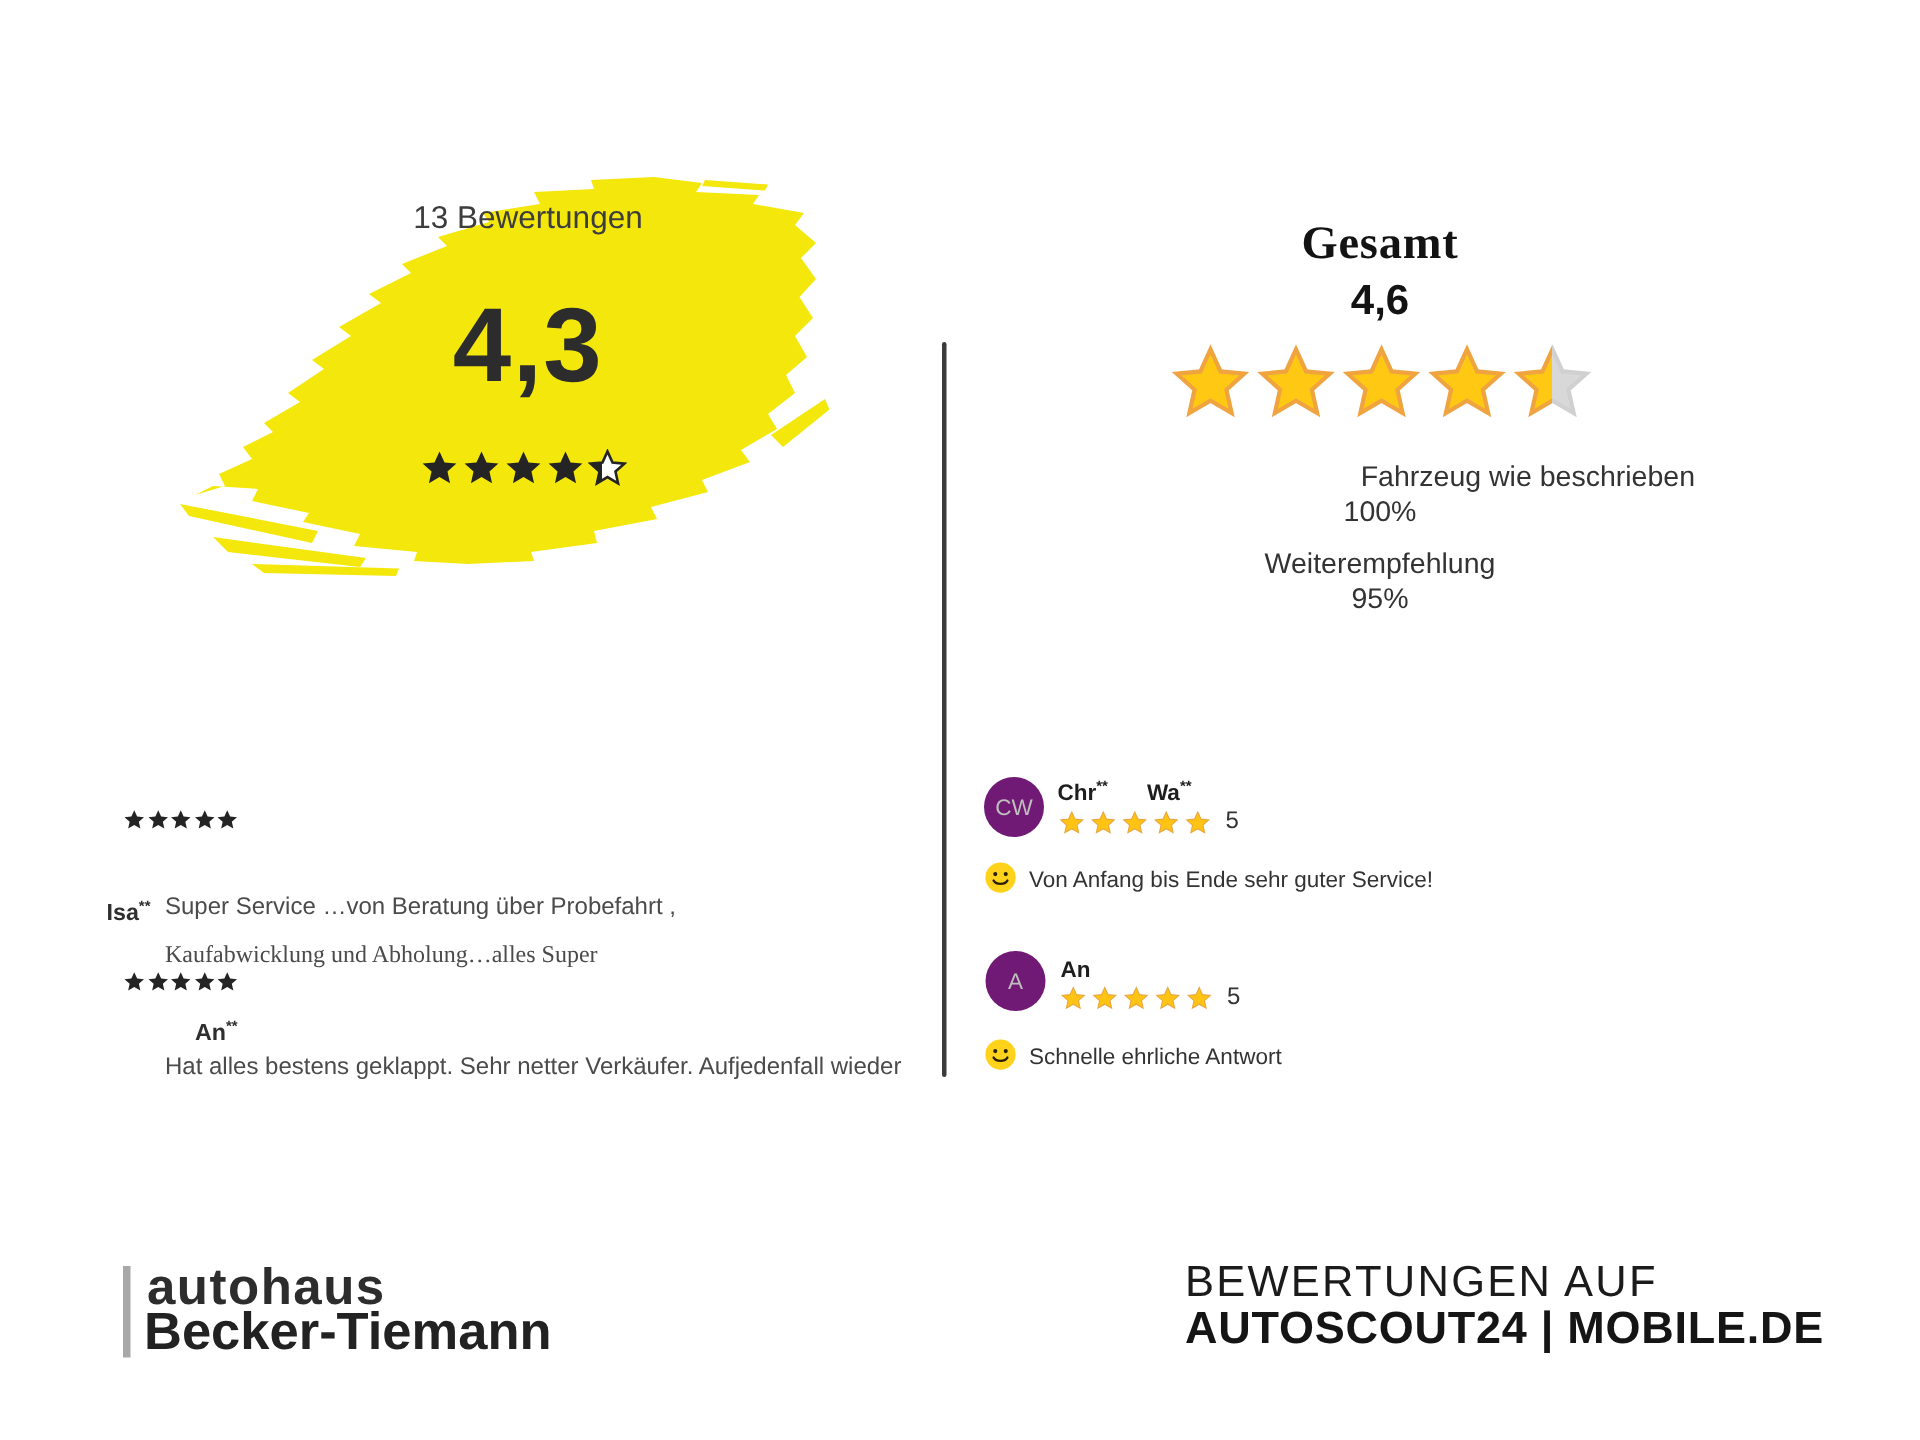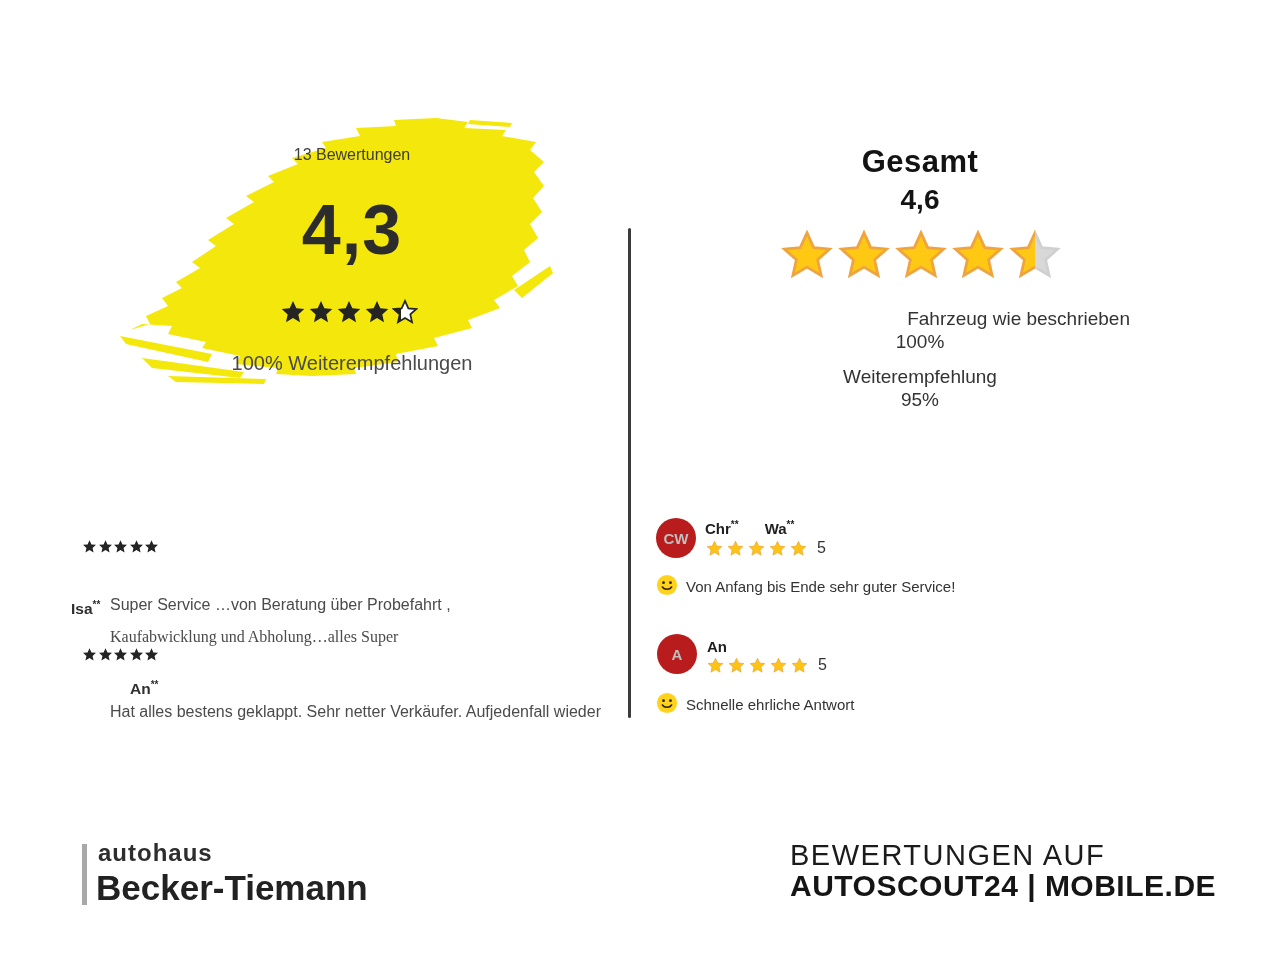--- a/index.html
+++ b/index.html
@@ -6,34 +6,34 @@
   body { background:#e8e8e8; font-family:"Liberation Sans", sans-serif; }
   .canvas{
     position:relative; width:1280px; height:960px; background:#ffffff;
     overflow:hidden; margin:0 auto;
     font-family:"Liberation Sans", sans-serif; color:#2f2f2f;
   }
   .abs{ position:absolute; }
 
   
   .brush-svg{ left:116px; top:118px; width:444px; height:268px; z-index:0; }
-  .reviews-count{ left:152px; top:146px; width:400px; text-align:center;
-    font-size:16px; color:#3d3d3d; z-index:2; }
+  .reviews-count{ left:152px; top:134px; width:400px; text-align:center;
+    font-size:21px; color:#3d3d3d; z-index:2; }
   .left-score{ left:202px; top:190px; width:300px; text-align:center;
     font-size:70px; font-weight:700; color:#2c2c2c; z-index:2; letter-spacing:1px;}
   .left-stars{ left:279px; top:299px; z-index:2; display:flex; }
   .recommendation{ left:132px; top:352px; width:440px; text-align:center;
     font-size:20px; color:#4a4a4a; z-index:2; }
 
   
   .divider{ left:628px; top:228px; width:3px; height:490px; background:#3b3b3b; border-radius:2px;}
 
   
   .gesamt-title{ left:740px; top:144px; width:360px; text-align:center;
-    font-size:31px; font-weight:800; color:#131313; letter-spacing:0.5px;}
+    font-size:31px; font-weight:800; color:#131313; letter-spacing:0.5px;font-family:Liberation Serif, serif;}
   .gesamt-score{ left:740px; top:184px; width:360px; text-align:center;
     font-size:28px; font-weight:800; color:#131313; }
   .right-stars{ left:778px; top:229px; display:flex; }
   .metric-label{ width:420px; left:710px; text-align:center; font-size:19px; color:#333; }
   .metric-value{ width:420px; left:710px; text-align:center; font-size:19px; color:#333; }
   .m1l{ top:308px;text-align:right; } .m1v{ top:331px; } .m2l{ top:366px; } .m2v{ top:389px; }
 
   
   .star{ display:block; }
   .star-md{ width:26px; height:26px; margin:0 1px; }
@@ -53,39 +53,39 @@
   .l-line1a{ left:82px; top:596px; }
   .l-line1b{ left:82px; top:628px;font-family:Liberation Serif, serif; }
   .l-stars2{ left:82px; top:647px; display:flex; }
   .l-name2{ left:82px; top:679px;margin-left:48px; }
   .l-line2a{ left:82px; top:703px; }
   .review-name{ font-size:15.5px; font-weight:700; color:#2f2f2f; }
   .review-name .sup{ font-size:10px; vertical-align:super; font-weight:700; }
   .review-text{ font-size:16px; color:#4b4b4b;margin-left:28px; }
 
   
-  .avatar{ width:40px; height:40px; border-radius:50%; background:#b91c1c;
-    color:#bfbfbf; font-size:15px; font-weight:700; display:flex;
+  .avatar{ width:40px; height:40px; border-radius:50%; background:#701a75;
+    color:#bfbfbf; font-size:15px; font-weight:400; display:flex;
     align-items:center; justify-content:center; }
   .av1{ left:656px; top:518px; } .av2{ left:657px; top:634px; }
   .r-name{ font-size:15px; font-weight:700; color:#1e1e1e; display:flex; }
   .r-name .gap{ display:inline-block; width:26px; }
   .r-name .sup{ font-size:10px; vertical-align:super; }
   .rn1{ left:705px; top:519px; } .rn2{ left:707px; top:637px; }
   .r-starrow{ display:flex; align-items:center; }
   .rs1{ left:706px; top:539px; } .rs2{ left:707px; top:656px; }
   .stars-value{ font-size:16px; color:#333; margin-left:6px; }
   .smiley{ width:22px; height:22px; }
   .sm1{ left:656px; top:574px; } .sm2{ left:656px; top:692px; }
   .r-comment{ font-size:15px; color:#333; }
   .rc1{ left:686px; top:578px; } .rc2{ left:686px; top:696px; }
 
   
   .logo-bar{ left:82px; top:844px; width:5px; height:61px; background:#a8a8a8; }
-  .logo-line1{ left:98px; top:839px; font-size:24px; font-weight:600; color:#2d2d2d; letter-spacing:1px; }
+  .logo-line1{ left:98px; top:839px; font-size:34px; font-weight:600; color:#2d2d2d; letter-spacing:1px; }
   .logo-line2{ left:96px; top:868px; font-size:35px; font-weight:800; color:#222; letter-spacing:0px; }
   .platforms-line1{ left:790px; top:839px; font-size:29px; font-weight:400; color:#1b1b1b; letter-spacing:1.5px; }
   .platforms-line2{ left:790px; top:869px; font-size:30px; font-weight:800; color:#151515; letter-spacing:0.5px; }
 </style>
 </head>
 <body>
 
 <svg width="0" height="0" style="position:absolute">
   <defs>
     <symbol id="star" viewBox="0 0 24 24">
@@ -138,21 +138,20 @@
     <svg class="star star-md">
         <use href="#star"></use>
       </svg>
     <svg class="star star-md">
         <use href="#star"></use>
       </svg>
     <svg class="star star-md partial">
         <use href="#star"></use>
       </svg>
   </div>
-  <div class="abs recommendation">100% Weiterempfehlungen</div>
 
   <div class="abs divider"></div>
 
   <div class="abs gesamt-title">Gesamt</div>
   <div class="abs gesamt-score">4,6</div>
   <div class="abs right-stars">
     <svg class="star star-lg">
         <use href="#star"></use>
       </svg>
     <svg class="star star-lg">

